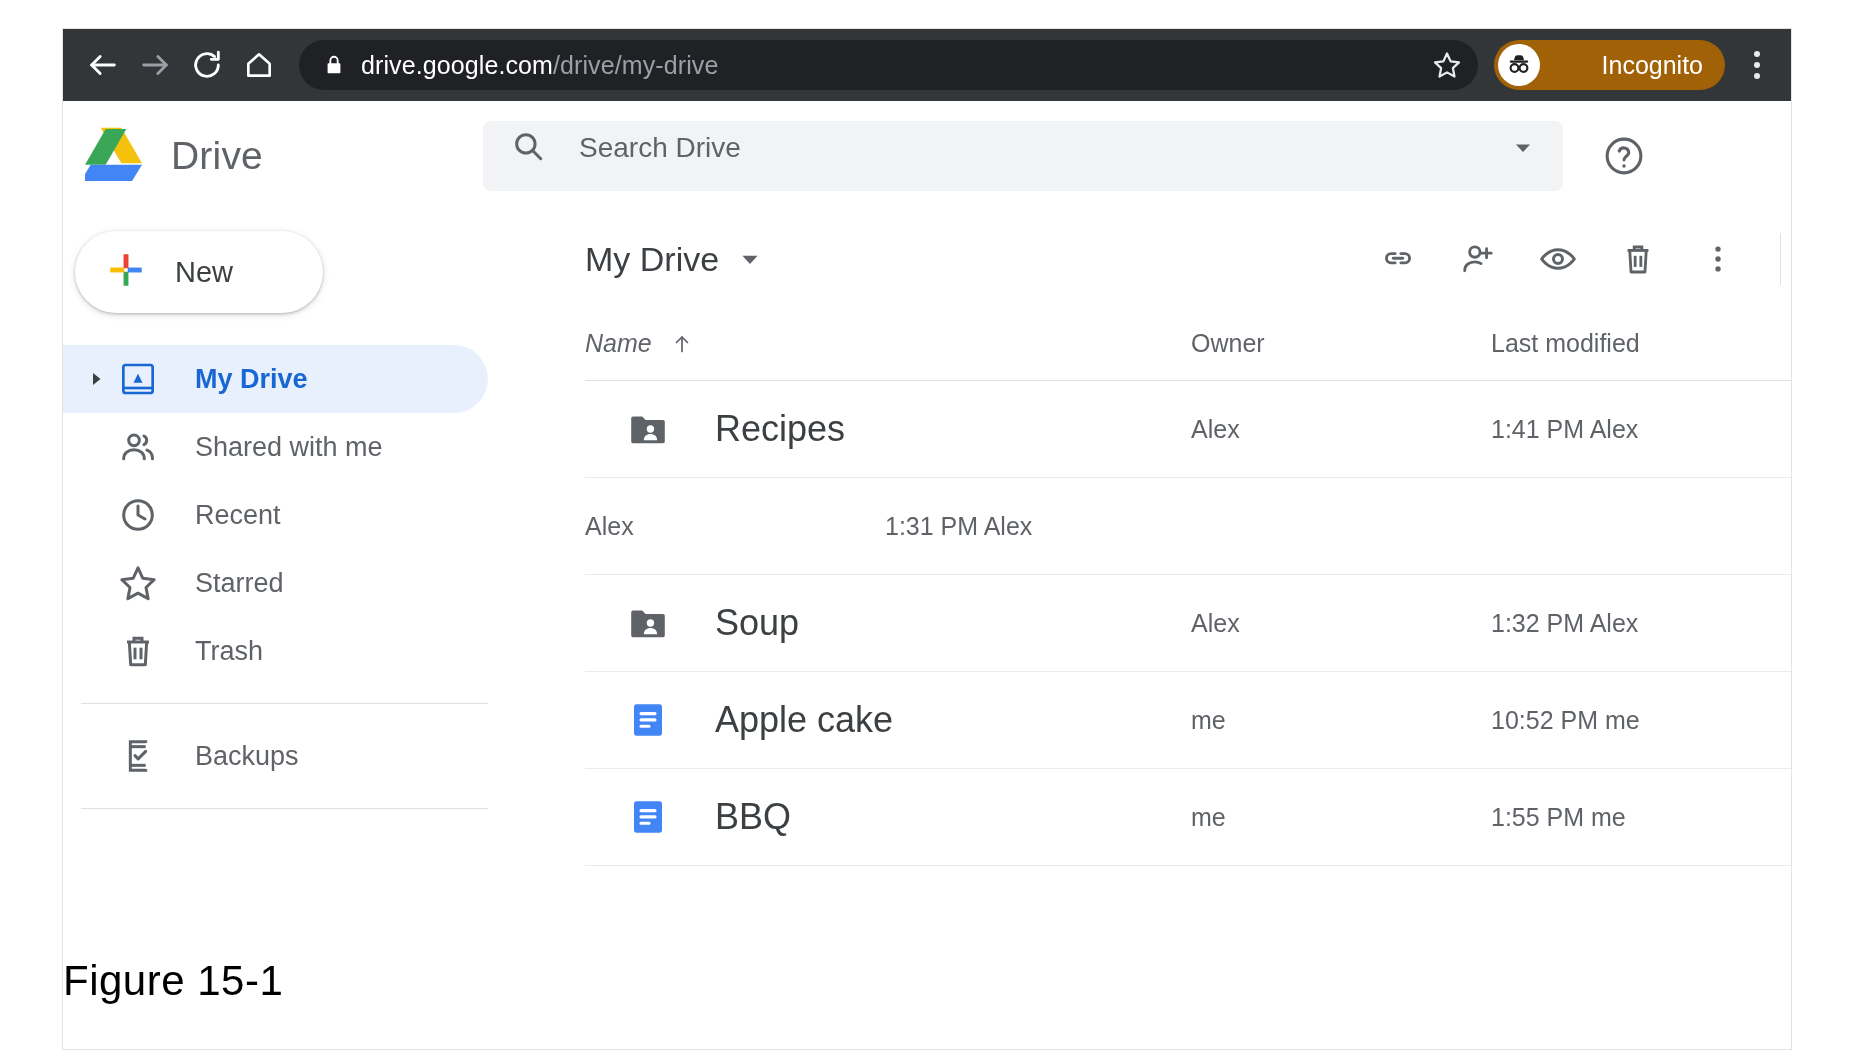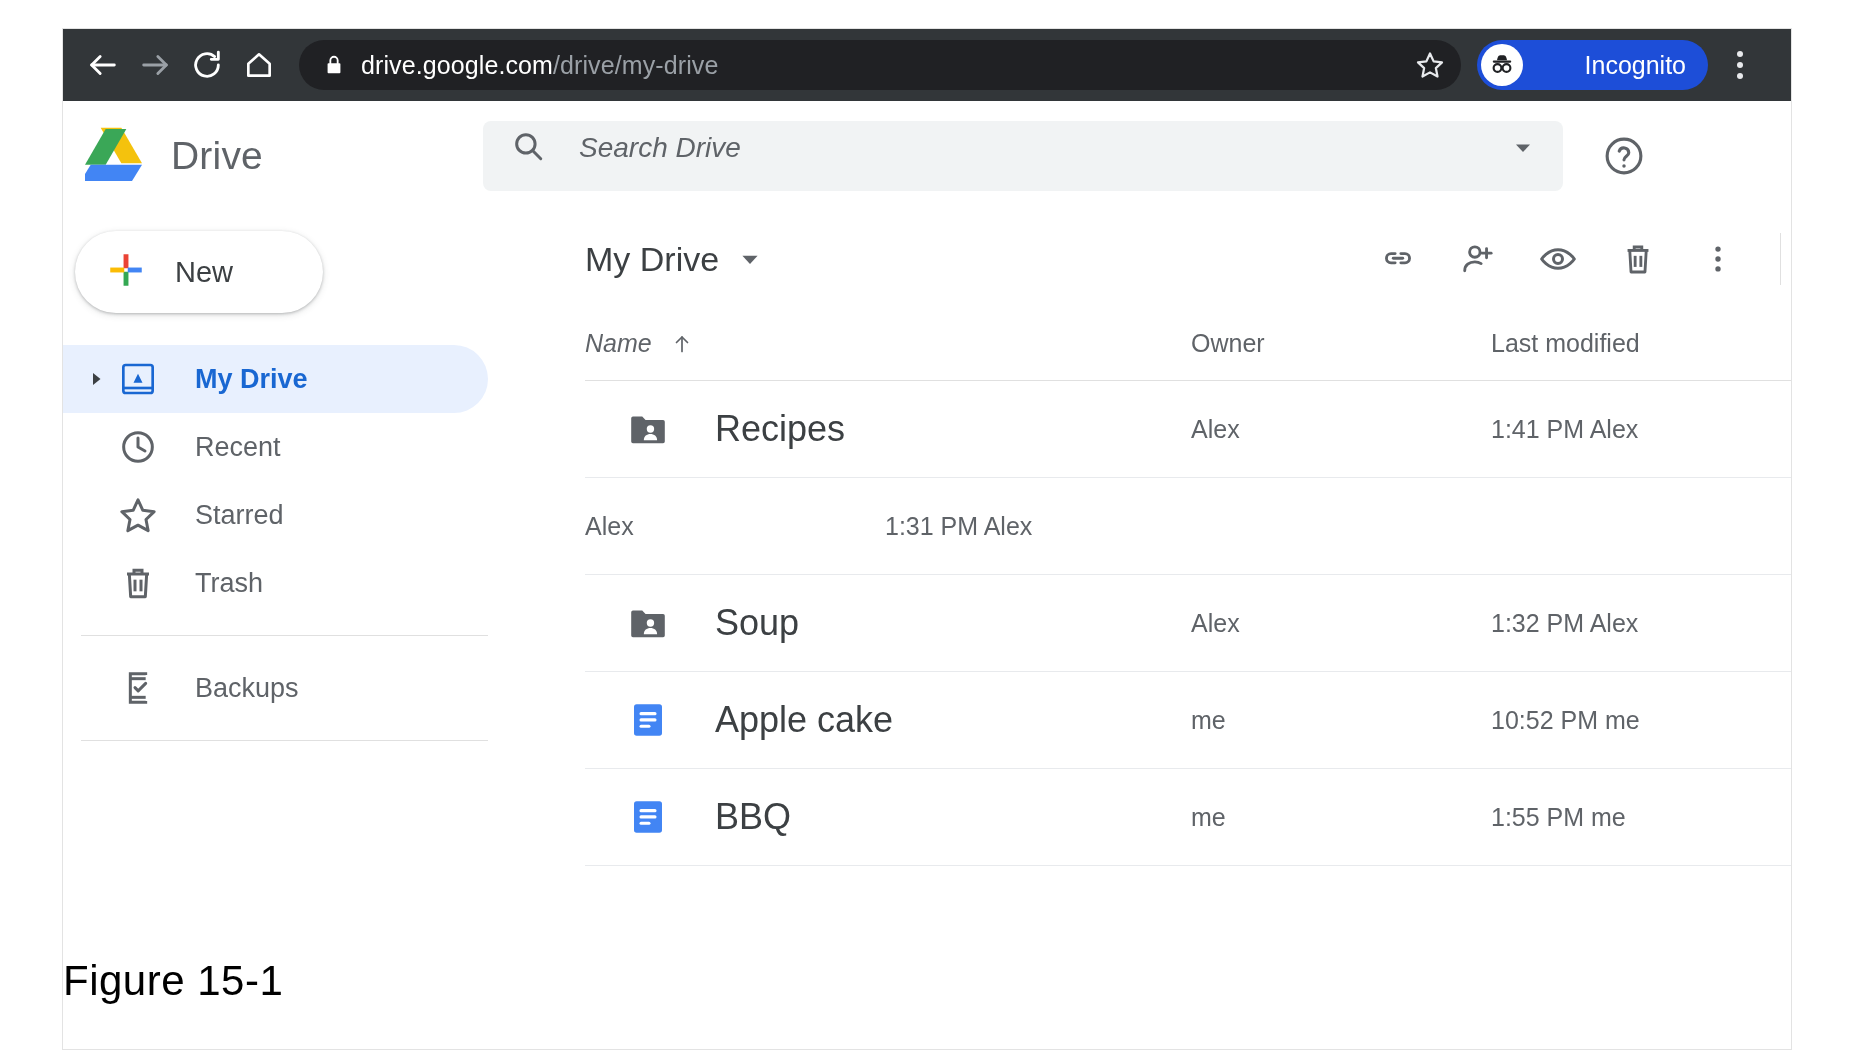--- a/index.html
+++ b/index.html
@@ -36,21 +36,21 @@
   .browser-bar {
     position: absolute;
     left: 0;
     top: 0;
     width: 1728px;
     height: 72px;
     background: #323639;
     display: flex;
     align-items: center;
     box-sizing: border-box;
-    padding: 0 27px 0 14px;
+    padding: 0 10px 0 14px;
   }
   .nav-btn {
     width: 52px;
     height: 52px;
     display: flex;
     align-items: center;
     justify-content: center;
     flex: 0 0 auto;
   }
   .nav-btn svg { display: block; }
@@ -81,21 +81,21 @@
   .url-text .url-path { color: #9aa0a6; }
   .star-btn {
     flex: 0 0 auto;
     width: 46px; height: 46px;
     display: flex; align-items: center; justify-content: center;
   }
 
   .incognito-pill {
     flex: 0 0 auto;
     height: 50px;
-    background: #1d4ed8;
+    background: #a16207;
     border-radius: 25px;
     display: flex;
     align-items: center;
     padding: 0 22px 0 4px;
     margin-left: 6px;
     gap: 48px;
   }
   .incognito-avatar {
     width: 42px; height: 42px;
     border-radius: 50%;
@@ -152,21 +152,20 @@
     flex: 1 1 auto;
     height: 70px;
     background: #f1f3f4;
     border-radius: 8px;
     display: flex;
     align-items: center;
     padding: 0 12px 16px 28px;
     box-sizing: border-box;
     margin-right: 26px;
     max-width: 1080px;
-    font-style: italic;
   }
   .search-placeholder {
     flex: 1 1 auto;
     color: #5f6368;
     font-size: 28px;
     margin-left: 34px;
   }
   .search-caret {
     flex: 0 0 auto;
     width: 56px; height: 56px;
@@ -469,20 +468,32 @@
             <span class="nav-icon">
               <svg width="40" height="40" viewBox="0 0 24 24" fill="none" stroke="#1967d2" stroke-width="1.6">
                 <rect x="3.2" y="3.6" width="17.6" height="16.8" rx="1.4"></rect>
                 <line x1="3.2" y1="17.4" x2="20.8" y2="17.4"></line>
                 <path d="M9.3 14.2 L12 8.8 L14.7 14.2 Z" fill="#1967d2" stroke="none"></path>
               </svg>
             </span>
             <span class="nav-label">My Drive</span>
           </div>
 
+          <div class="nav-item">
+            <span class="nav-caret"></span>
+            <span class="nav-icon">
+              <svg width="40" height="40" viewBox="0 0 24 24" fill="none" stroke="#5f6368" stroke-width="1.8">
+                <circle cx="9.6" cy="8" r="3.2"></circle>
+                <path d="M3.4 19c0-3.4 2.8-5.4 6.2-5.4s6.2 2 6.2 5.4" stroke-linecap="round"></path>
+                <path d="M15.6 5.4a2.9 2.9 0 0 1 0 5.2" stroke-linecap="round"></path>
+                <path d="M17.4 13.9c2 .7 3.3 2.5 3.3 5.1" stroke-linecap="round"></path>
+              </svg>
+            </span>
+            <span class="nav-label">Shared with me</span>
+          </div>
 
           <div class="nav-item">
             <span class="nav-caret"></span>
             <span class="nav-icon">
               <svg width="40" height="40" viewBox="0 0 24 24" fill="none" stroke="#5f6368" stroke-width="1.8">
                 <circle cx="12" cy="12" r="8.6"></circle>
                 <polyline points="12,6.6 12,12 16.2,14.4" stroke-linecap="round" stroke-linejoin="round"></polyline>
               </svg>
             </span>
             <span class="nav-label">Recent</span>

